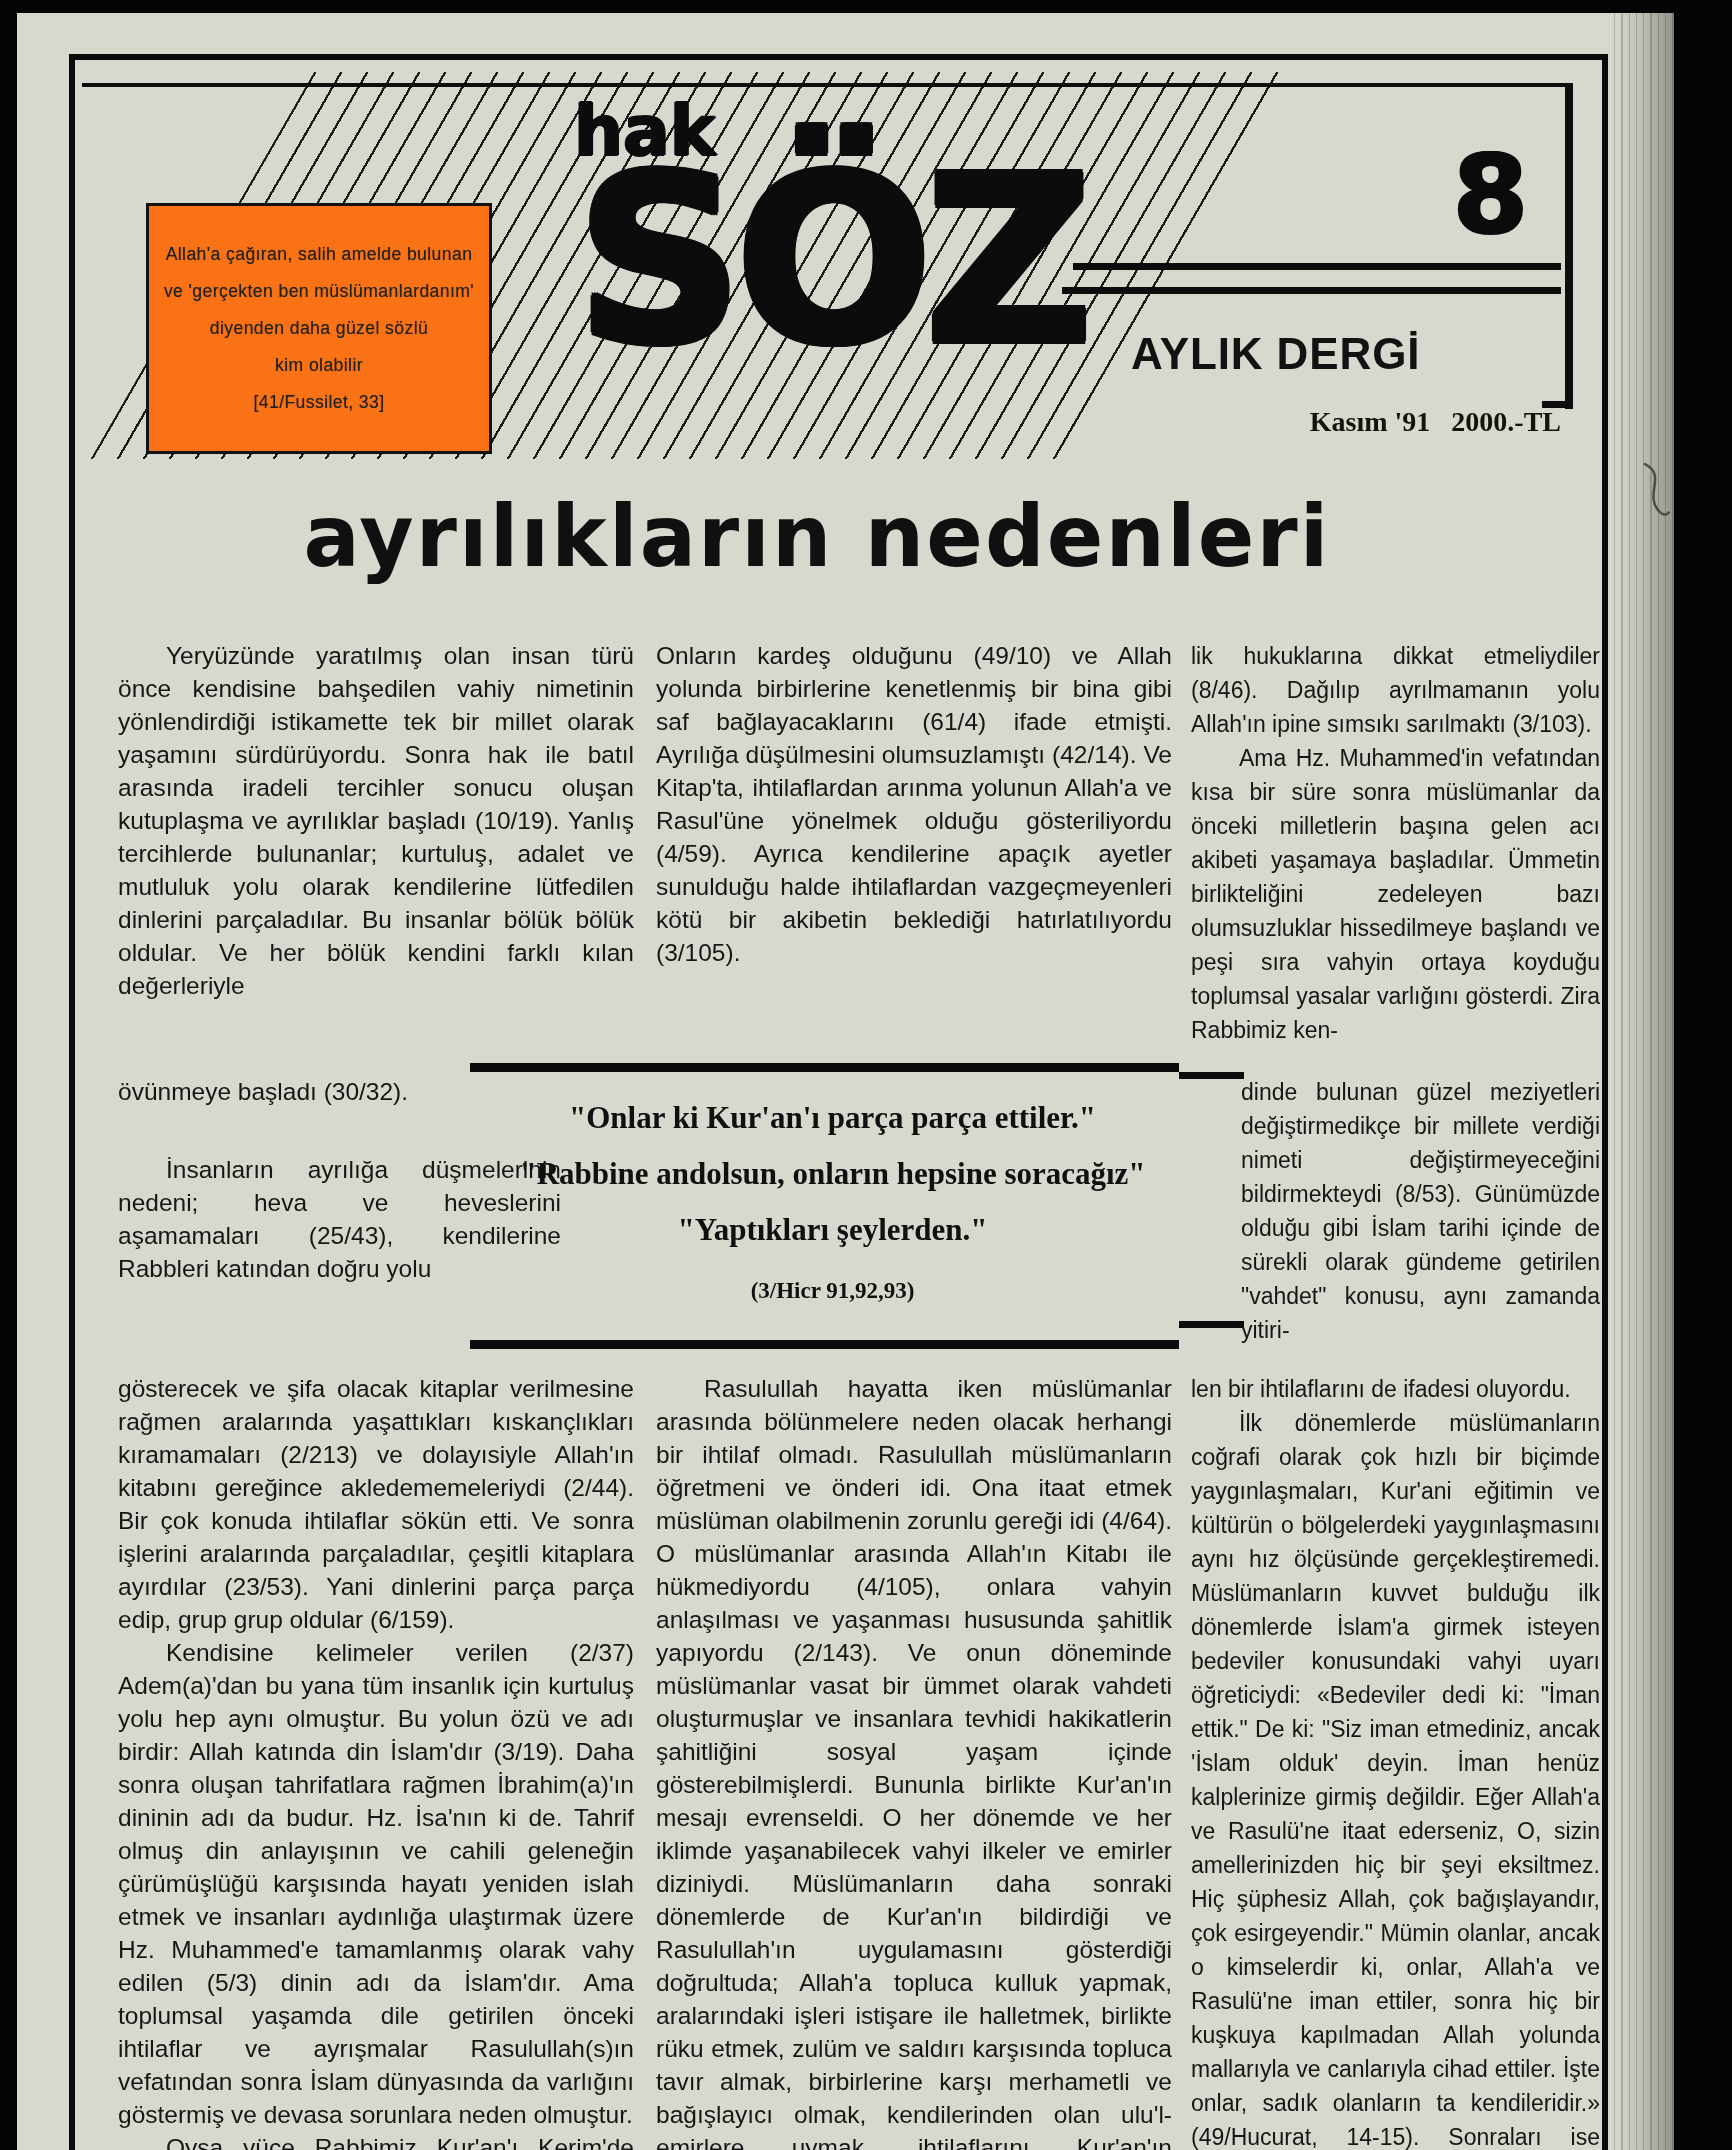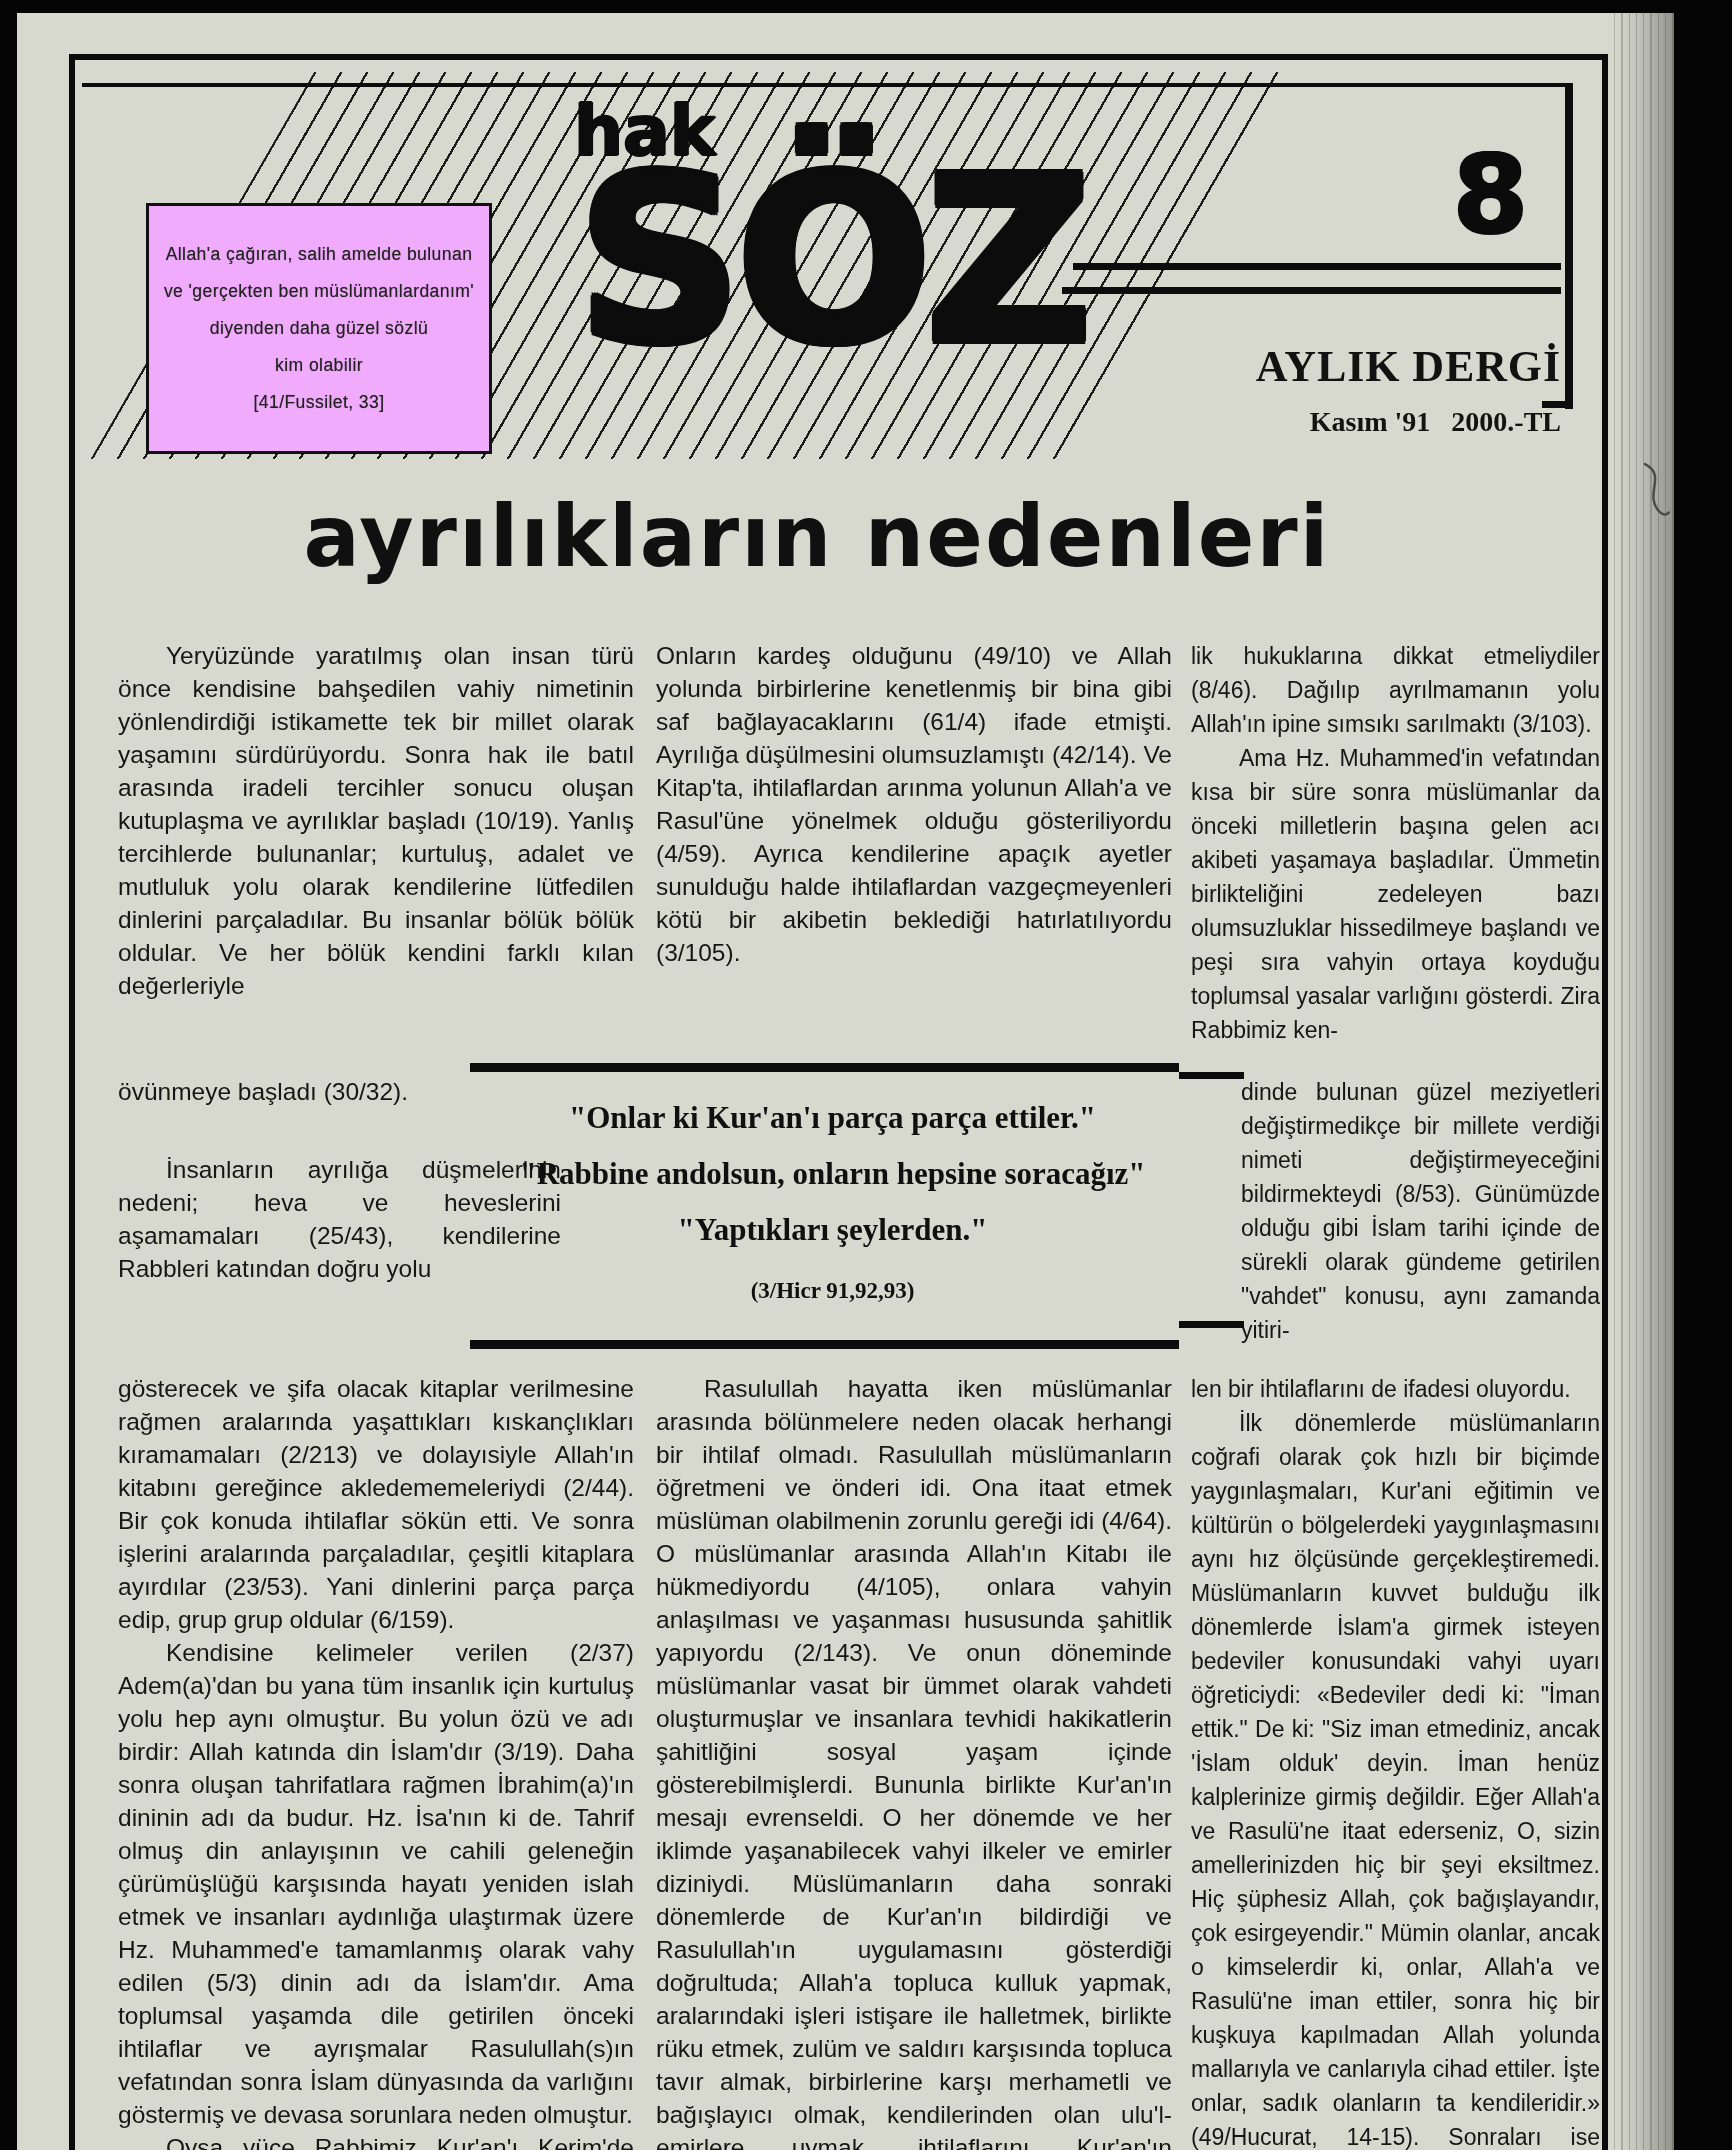--- a/index.html
+++ b/index.html
@@ -28,21 +28,21 @@
   .inner-top-line{position:absolute;left:65px;top:70px;width:1483px;height:3.9px;background:#0d0d0d;}
   .bracket-v{position:absolute;left:1548px;top:70px;width:8.2px;height:326px;background:#0d0d0d;}
   .bracket-foot{position:absolute;left:1525px;top:388px;width:31px;height:7.3px;background:#0d0d0d;}
   .hatch{
     position:absolute;left:297px;top:59px;width:968px;height:387px;
     transform:skewX(-30deg);transform-origin:top left;
     background:repeating-linear-gradient(90deg,#1a1a18 0 2.6px,rgba(0,0,0,0) 2.6px 26px);
   }
   .verse-box{
     position:absolute;left:129px;top:190px;width:340px;height:245px;
-    background:#f0abfc;border:3px solid #111;
+    background:#f97316;border:3px solid #111;
     display:flex;flex-direction:column;justify-content:center;
     text-align:center;z-index:3;
   }
   .verse-box .vline{
     font-size:17.6px;line-height:37px;color:#21211e;
     letter-spacing:0.4px;text-shadow:0 0 0.9px rgba(20,20,20,.45);
   }
   .logo-hak{
     position:absolute;left:557px;top:84px;
     font-family:"DejaVu Sans",sans-serif;font-weight:bold;
@@ -57,23 +57,23 @@
   }
   .issue-number{
     position:absolute;left:1424px;top:127px;width:99px;text-align:center;
     font-family:"DejaVu Sans",sans-serif;font-weight:bold;font-size:108px;line-height:1;
     color:#0b0b0b;z-index:4;
     text-shadow:1.7px 0 #0b0b0b,-1.7px 0 #0b0b0b,0 1.7px #0b0b0b;
   }
   .mast-rule-1{position:absolute;left:1056px;top:250px;width:488px;height:7.3px;background:#0c0c0c;z-index:4;}
   .mast-rule-2{position:absolute;left:1045px;top:274px;width:499px;height:6.5px;background:#0c0c0c;z-index:4;}
   .mast-subtitle{
-    position:absolute;left:1114px;top:316px;width:430px;text-align:right;
-    font-family:Liberation Serif, serif;font-weight:bold;
-    font-size:44px;letter-spacing:0.9px;color:#121212;z-index:4;margin-top:12px;
+    position:absolute;left:1114px;top:316px;width:430px;
+    font-family:Liberation Sans, sans-serif;font-weight:bold;
+    font-size:44px;letter-spacing:0.9px;color:#121212;z-index:4;
   }
   .mast-issue-info{
     position:absolute;left:1114px;top:349px;width:430px;text-align:right;
     font-family:"Liberation Serif","DejaVu Serif",serif;font-weight:bold;
     font-size:28px;color:#14140f;z-index:4;white-space:pre;margin-top:44px;
   }
   .pen-mark{position:absolute;left:1622px;top:447px;z-index:5;}
   
   .title{
     position:absolute;left:142px;top:473px;width:1316px;margin:0;

